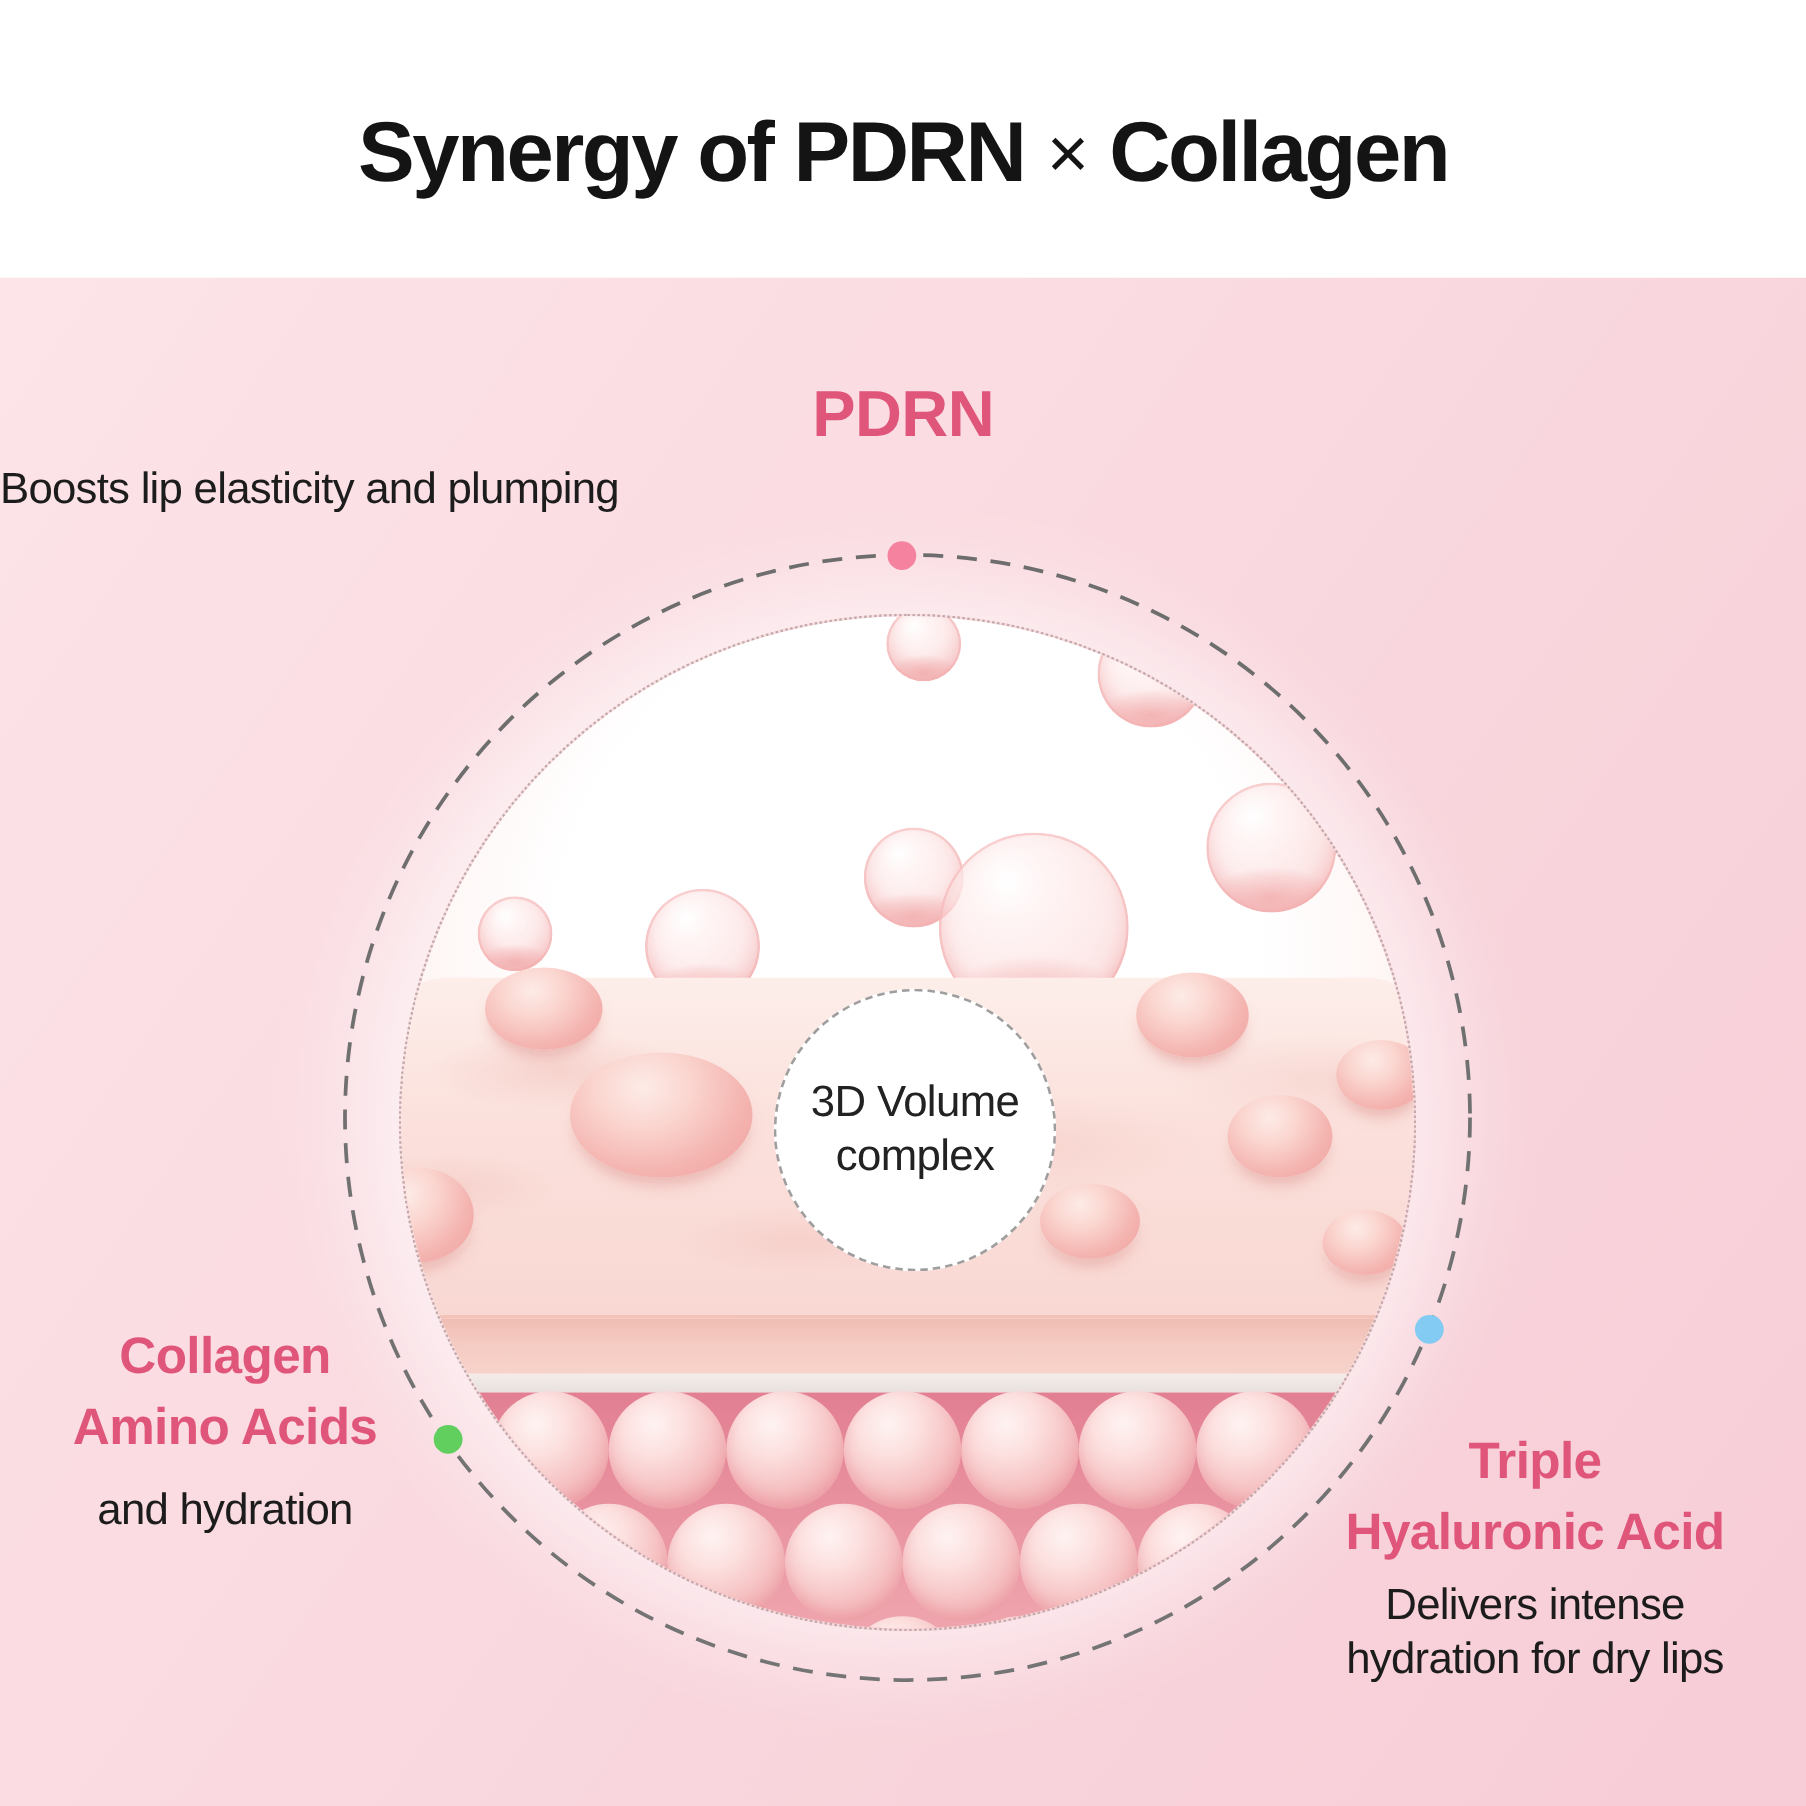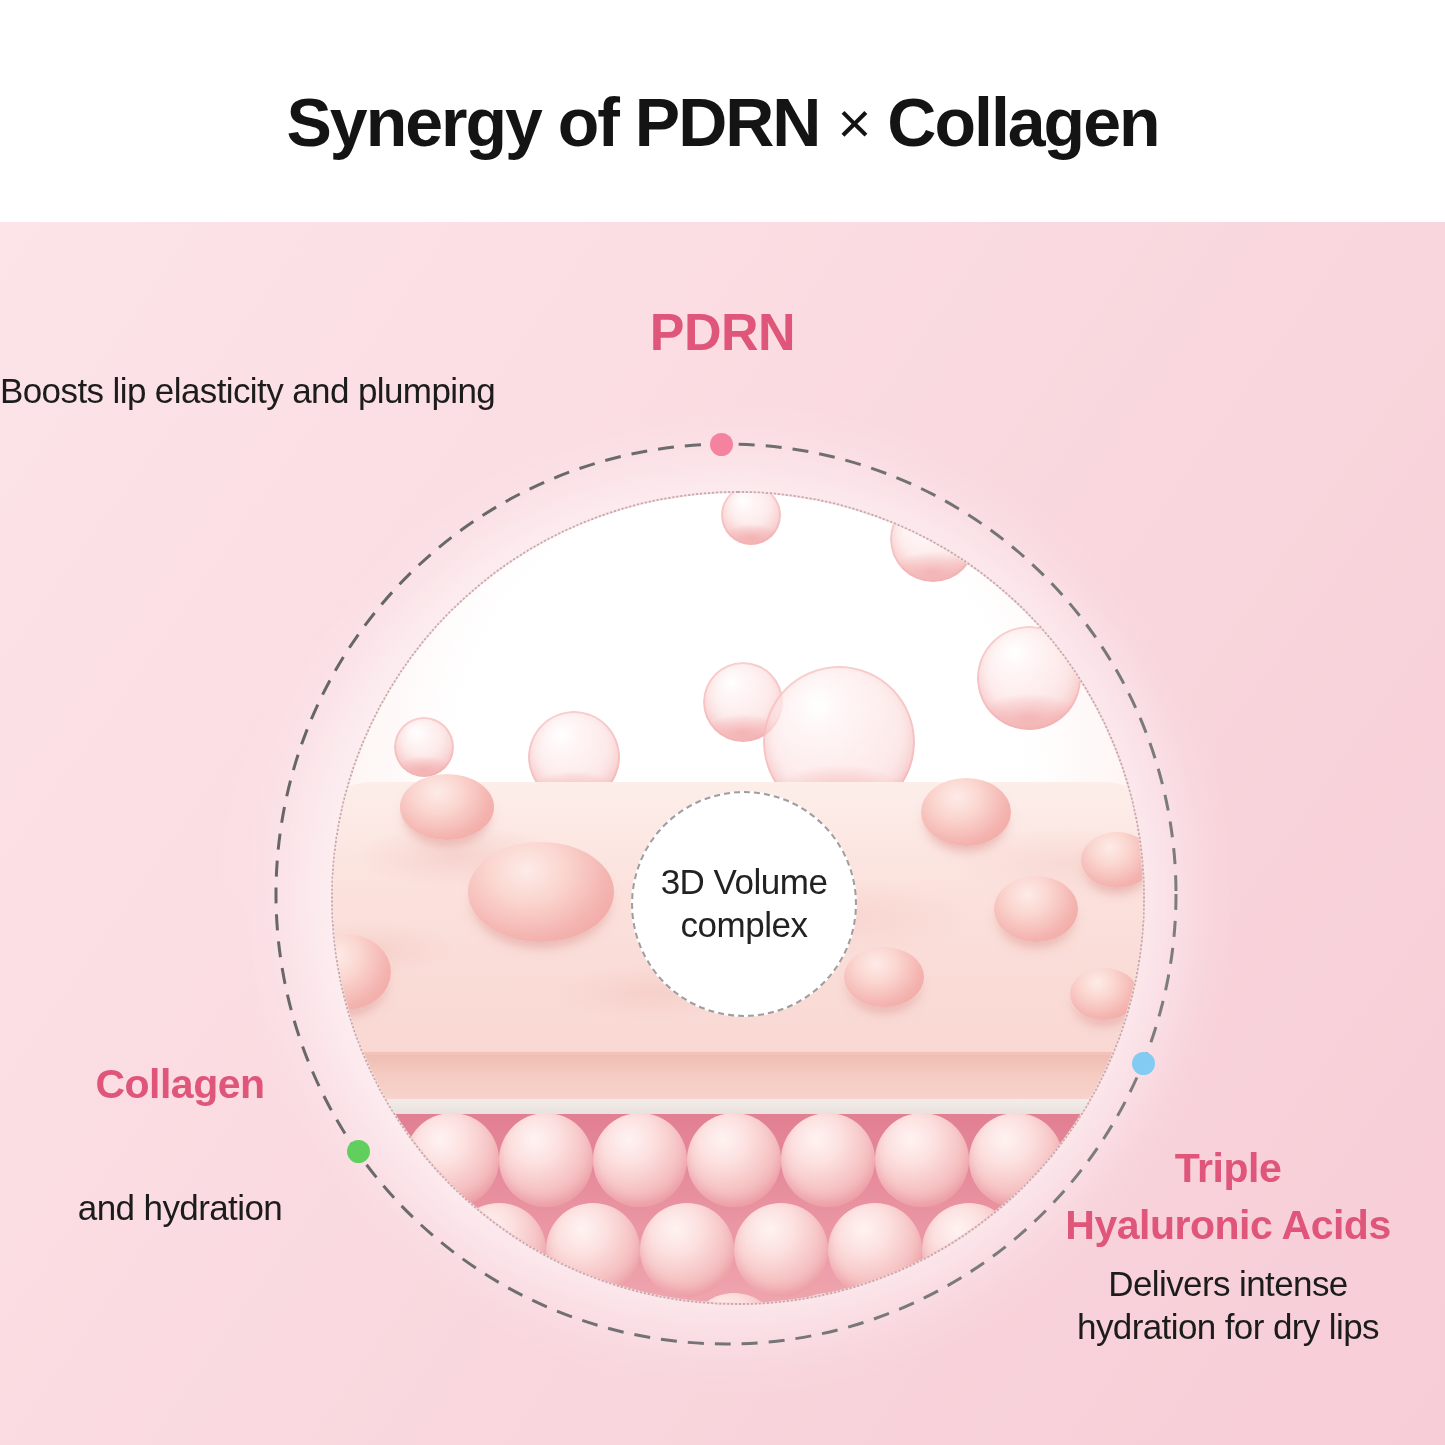--- a/index.html
+++ b/index.html
@@ -24,21 +24,21 @@
   .pdrn-desc{position:absolute;top:369px;left:0;width:100%;text-align:left;
     font-size:35px;line-height:44px;letter-spacing:-0.6px;color:var(--text-dark,#1c1c1c);}
   
   .dashed-ring{position:absolute;left:0;top:0;width:1445px;height:1445px;}
   .dashed-ring circle{fill:none;stroke:var(--dash-gray,#545454);stroke-width:3;stroke-dasharray:16 11;}
   .dot{position:absolute;width:23px;height:23px;border-radius:50%;}
   .dot-pink{left:710px;top:433px;background:var(--dot-pink,#f5839f);}
   .dot-green{left:347px;top:1140px;background:var(--dot-green,#61cf5d);}
   .dot-blue{left:1132px;top:1052px;background:var(--dot-blue,#83cbf2);}
   
-  .illustration{position:absolute;left:331px;top:491px;width:814px;height:814px;border-radius:50%;
+  .illustration{position:absolute;left:319px;top:491px;width:814px;height:814px;border-radius:50%;
     overflow:hidden;border:2px dotted #c2aaa8;box-sizing:border-box;
     box-shadow:0 0 70px 30px rgba(255,255,255,0.5);}
   .sky{position:absolute;inset:0;
     background:radial-gradient(circle at 50% 34%, #ffffff 0%, #ffffff 42%, #fdf0ee 68%, #fbe3e3 100%);}
   
   .bubble{position:absolute;border-radius:50%;
     background:
       radial-gradient(ellipse 62% 30% at 50% 88%, rgba(240,158,158,0.6) 0%, rgba(240,158,158,0.22) 55%, rgba(240,158,158,0) 78%),
       radial-gradient(circle at 36% 26%, rgba(255,255,255,0.98) 0%, rgba(255,242,242,0.8) 20%, rgba(252,214,214,0.45) 48%, rgba(248,190,190,0.4) 72%, rgba(243,168,168,0.78) 94%, rgba(240,158,158,0.85) 100%);
     box-shadow:inset 0 0 0 2px rgba(243,176,176,0.5), inset 0 -8px 16px rgba(240,158,160,0.5);}
@@ -174,27 +174,28 @@
       <div>complex</div>
     </div>
   </div>
 
   <div class="dot dot-pink"></div>
   <div class="dot dot-green"></div>
   <div class="dot dot-blue"></div>
 
   <div class="side left-title">
     <div>Collagen</div>
+    <div>Amino Acids</div>
   </div>
   <div class="side left-desc">
     <div>and hydration</div>
   </div>
 
   <div class="side right-title">
     <div>Triple</div>
-    <div>Hyaluronic Acids</div>
+    <div>Hyaluronic Acid</div>
   </div>
   <div class="side right-desc">
     <div>Delivers intense</div>
     <div>hydration for dry lips</div>
   </div>
 
 </div>
 
 </body></html>

